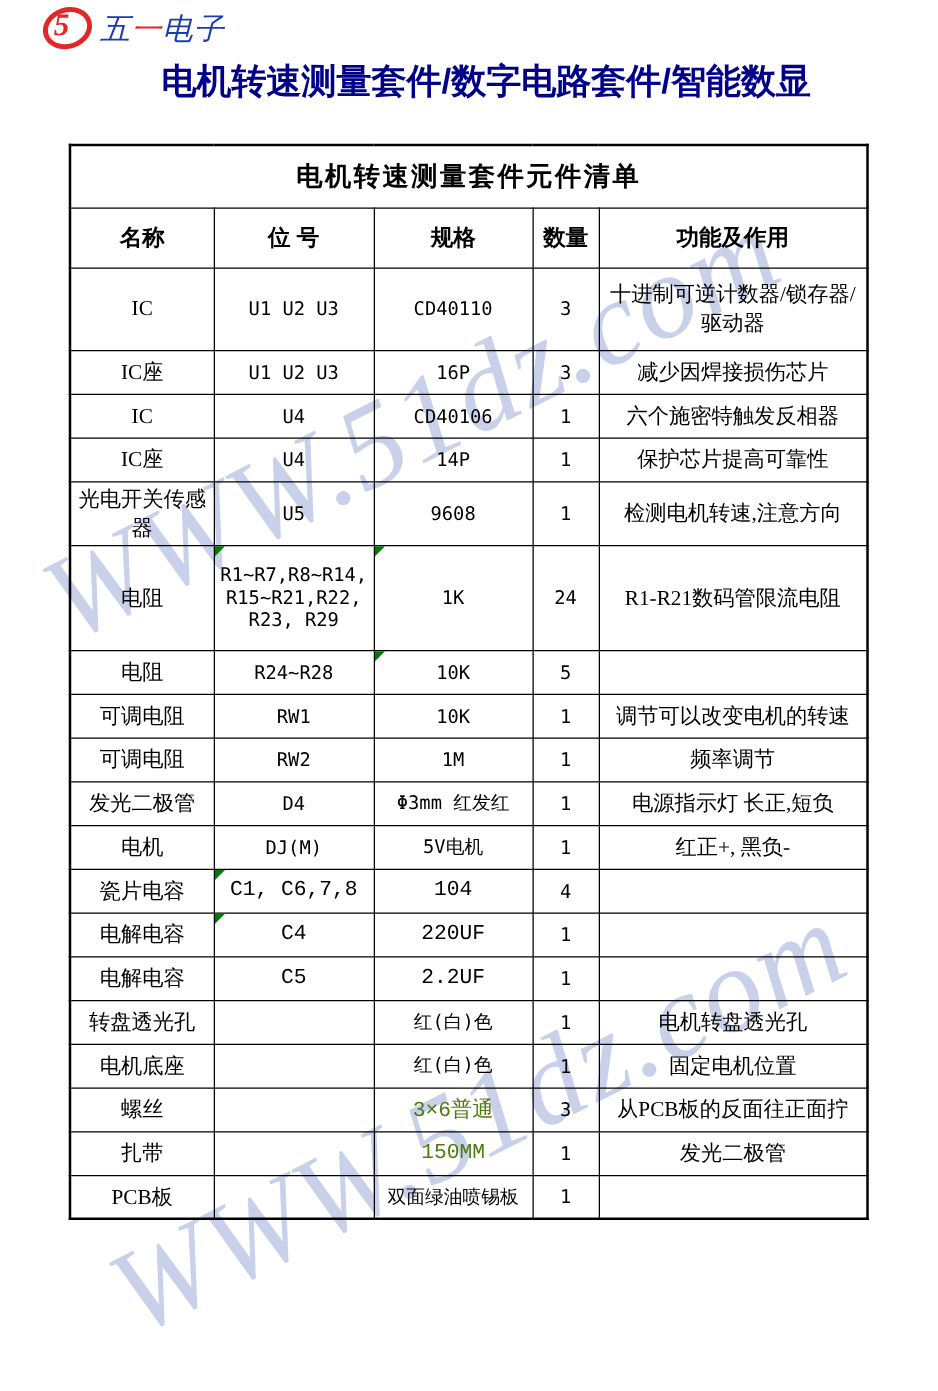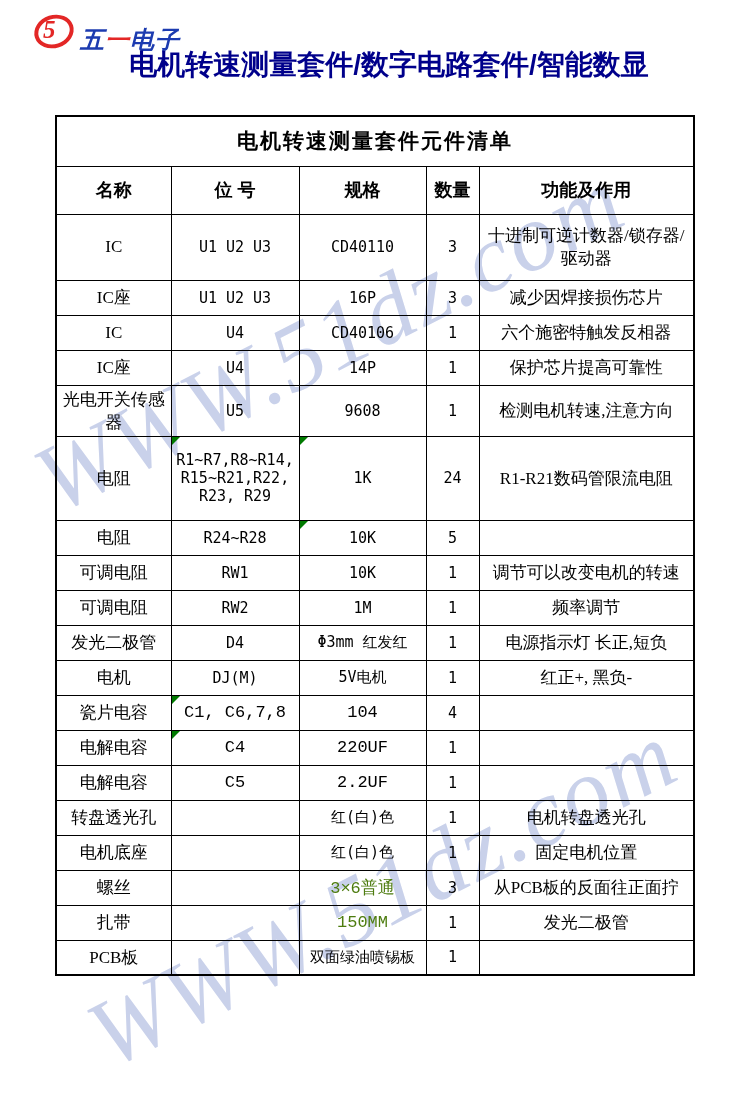--- a/index.html
+++ b/index.html
@@ -13,21 +13,21 @@
   .wm1{left:42px;top:430px;}
   .wm2{left:95px;top:985px;}
 
   
   .logo{position:absolute;left:34px;top:6px;z-index:2;display:flex;align-items:center;gap:6px;}
   .logo-badge{position:relative;width:40px;height:33px;display:inline-block;}
   .logo-oval{position:absolute;left:0;top:0;width:32px;height:25px;border:4px solid #e32726;
              border-radius:50%;transform:rotate(-18deg);background:#fff;}
   .logo-5{position:absolute;left:9px;top:1px;font-weight:bold;font-style:italic;
           font-size:25px;color:#e32726;font-family:"Liberation Serif",serif;}
-  .logo-text{font-weight:bold;font-style:italic;font-size:24px;letter-spacing:1px;margin-top:18px;}
+  .logo-text{font-weight:normal;font-style:italic;font-size:24px;letter-spacing:1px;}
 
   
   .page-title{position:absolute;top:46px;left:0;width:100%;z-index:2;text-align:center;
               padding-left:28px;box-sizing:border-box;font-size:28px;font-weight:bold;}
 
   
   .table-wrap{position:absolute;left:55px;top:115px;z-index:1;}
   table{border-collapse:collapse;border:2px solid #000;table-layout:fixed;width:638px;
         background:transparent;}
   td,th{border:1px solid #000;text-align:center;vertical-align:middle;padding:2px 3px;

